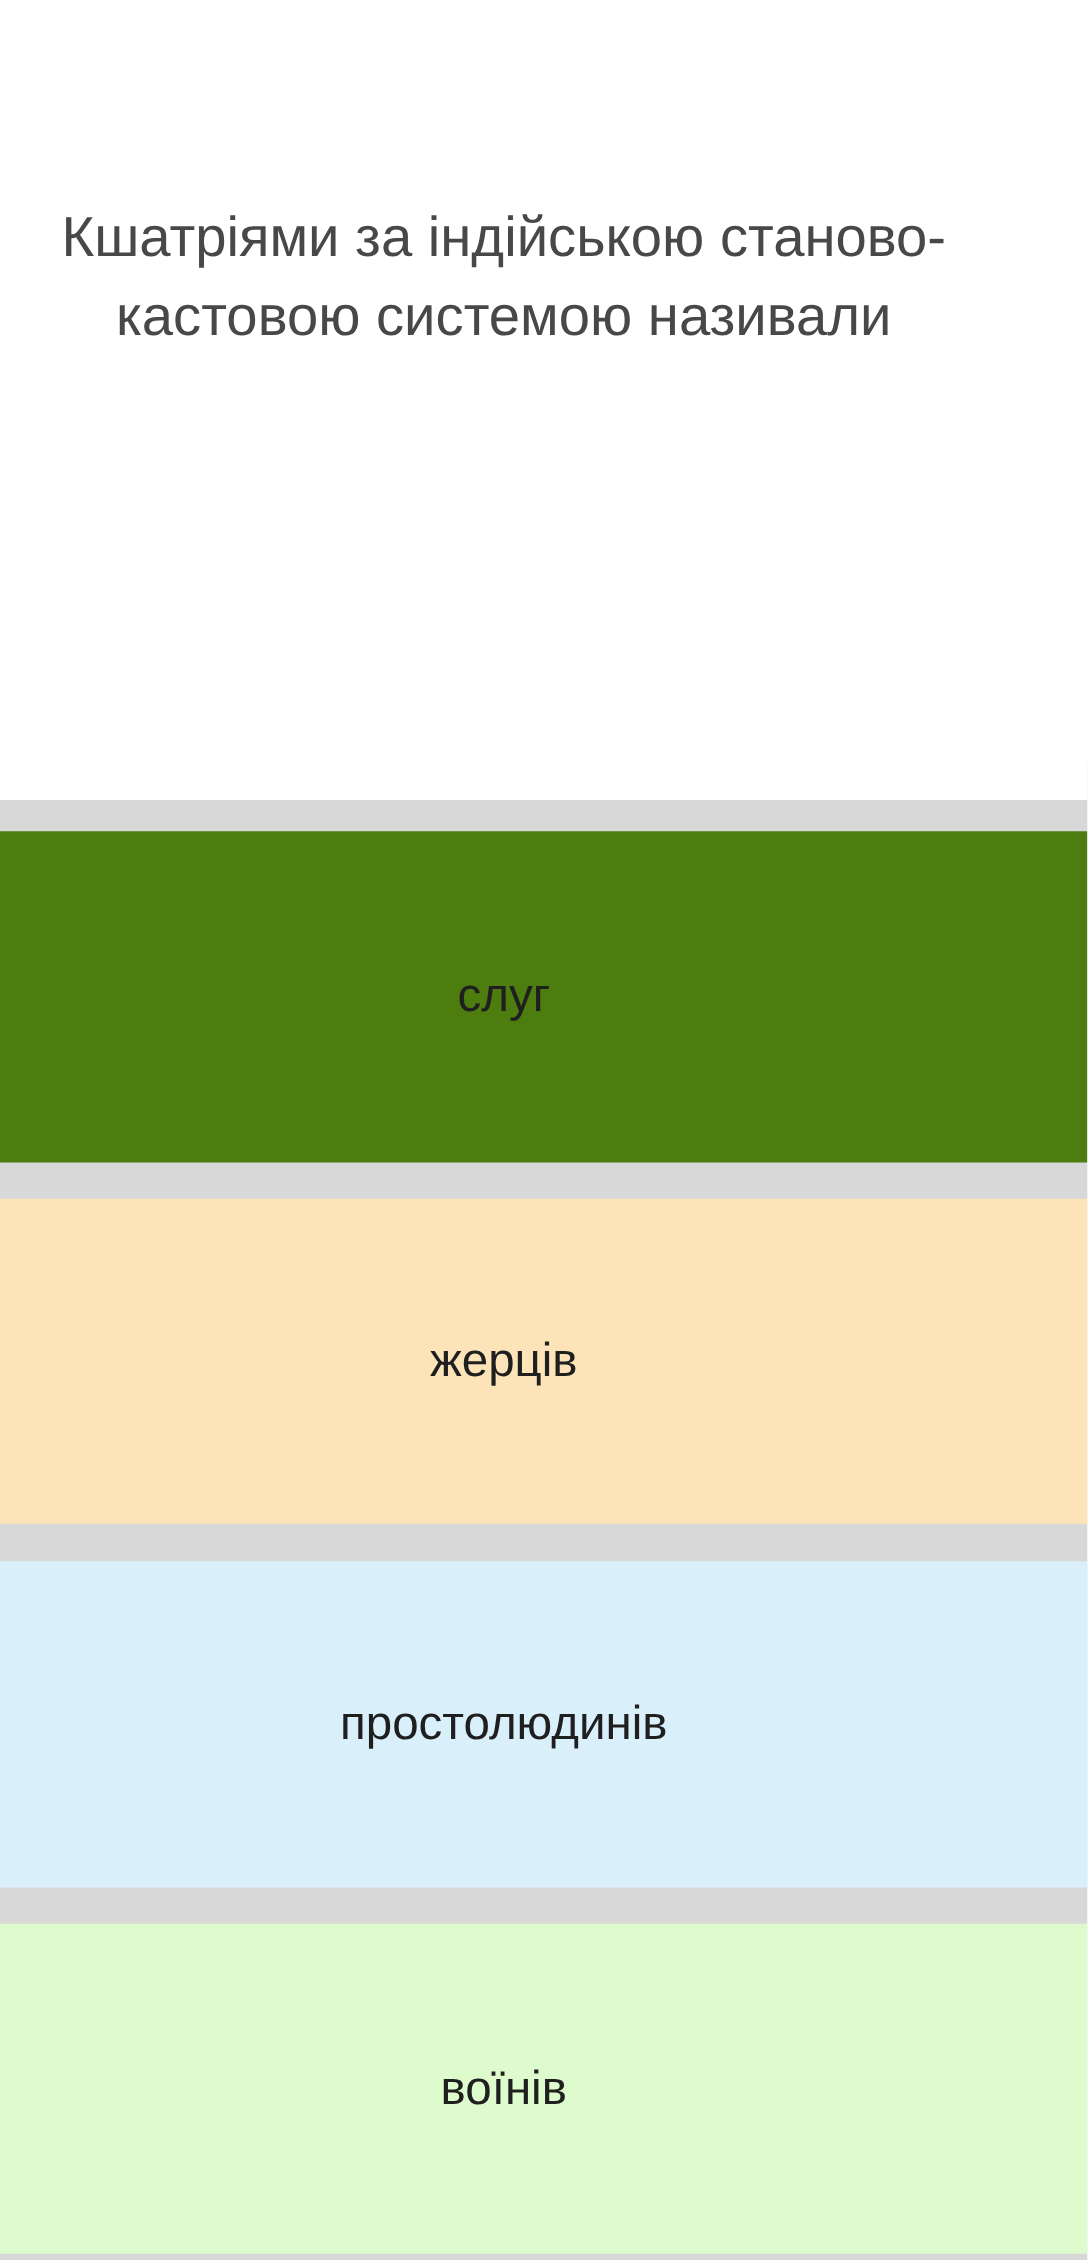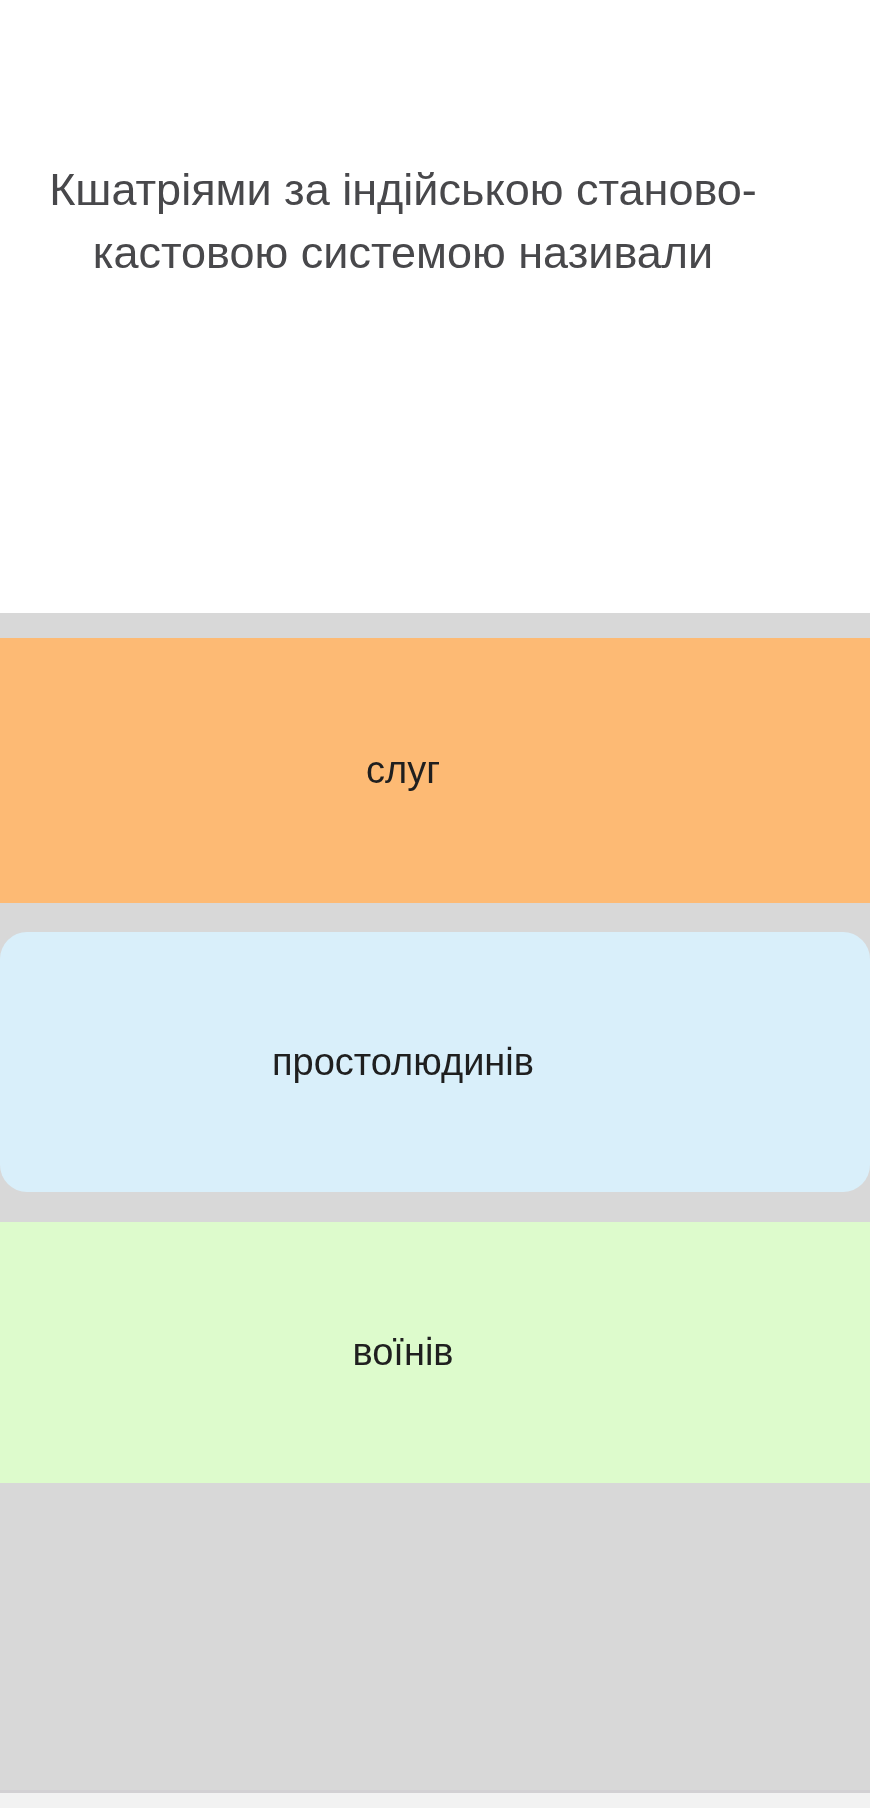--- a/index.html
+++ b/index.html
@@ -15,20 +15,21 @@
     background: var(--background);
     font-family: "Liberation Sans", sans-serif;
   }
   .screen {
     width: 870px;
     height: 1808px;
     overflow: hidden;
     background: var(--background);
     display: flex;
     flex-direction: column;
+    gap: 27px;
   }
   
   .question-section {
     height: 613px;
     padding: 158px 72px 0 8px; 
     flex: 0 0 auto;
   }
   .question-text {
     font-size: 45px;
     font-weight: 400;
@@ -73,26 +74,29 @@
 <body>
 
 <div class="screen">
 
   <header class="question-section">
     <h1 class="question-text">Кшатріями за індійською станово-кастовою системою називали</h1>
   </header>
 
   <main class="options-area">
 
-    <div class="option-row" style="background: #fdba74;">
+    <div class="option-row" style="background: #4d7c0f;">
       <span class="option-label">слуг</span>
     </div>
 
+    <div class="option-row" style="background: rgb(252, 228, 184);">
+      <span class="option-label">жерців</span>
+    </div>
 
-    <div class="option-row" style="background: rgb(217, 239, 250); border-radius: 27px;">
+    <div class="option-row" style="background: rgb(217, 239, 250);">
       <span class="option-label">простолюдинів</span>
     </div>
 
     <div class="option-row" style="background: rgb(221, 251, 204);">
       <span class="option-label">воїнів</span>
     </div>
 
   </main>
 
   <footer class="footer-strip"></footer>

